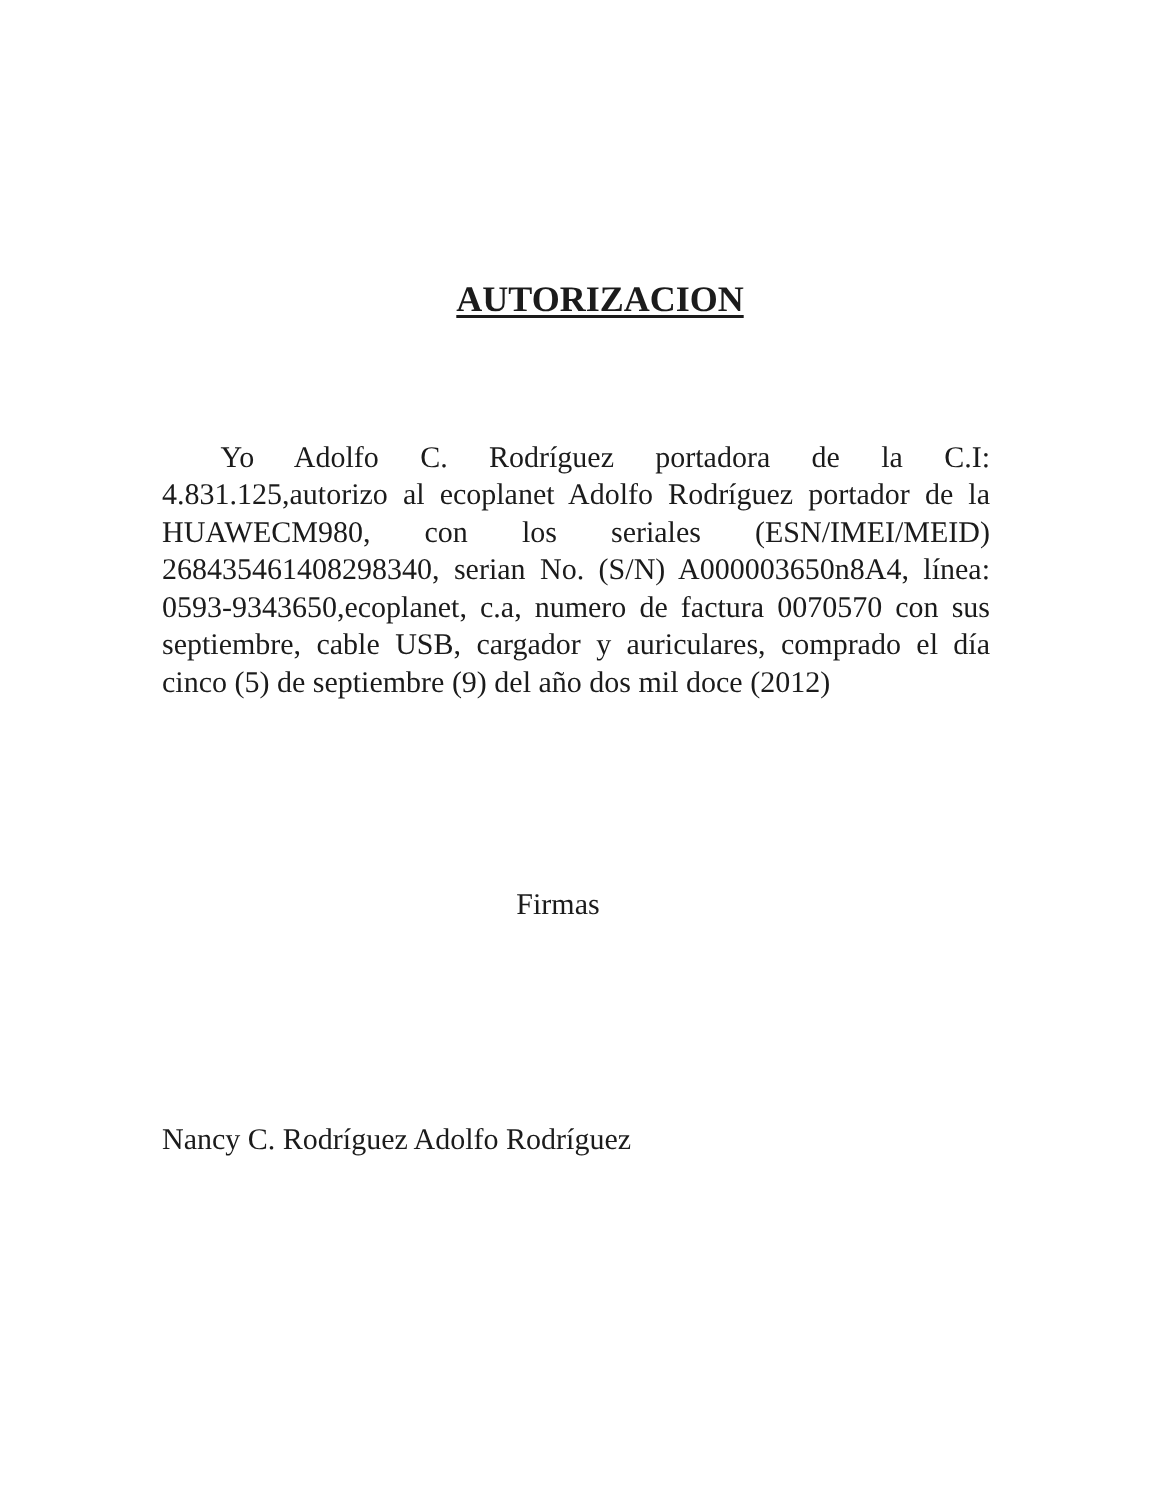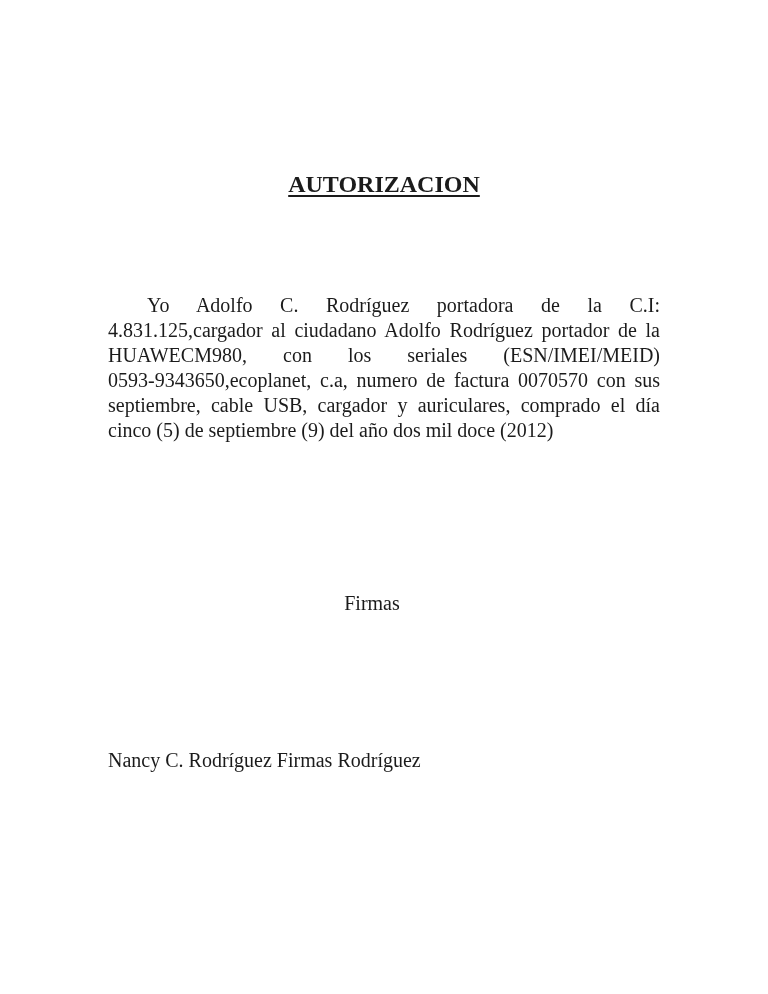--- a/index.html
+++ b/index.html
@@ -22,21 +22,21 @@
   }
   .doc-title {
     position: absolute;
     top: 170px;
     left: 108px;
     width: 552px;
     text-align: center;
     font-size: 24px;
     line-height: 28px;
     font-weight: bold;
-    margin: 0;
+    margin: 16px;
   }
   .doc-title .underlined {
     text-decoration: underline;
     text-decoration-thickness: 2px;
     text-underline-offset: 3px;
   }
   .paragraph {
     position: absolute;
     top: 293px;
     left: 108px;
@@ -80,26 +80,27 @@
 </style>
 </head>
 <body>
 
 <div class="page">
 
   <h1 class="doc-title"><span class="underlined">AUTORIZACION</span></h1>
 
   <div class="paragraph">
     <div class="pline indent">Yo Adolfo C. Rodríguez portadora de la C.I:</div>
-    <div class="pline">4.831.125,cargador al ciudadano Adolfo Rodríguez portador de la</div>
+    <div class="pline">4.831.125,autorizo al ecoplanet Adolfo Rodríguez portador de la</div>
     <div class="pline">HUAWECM980, con los seriales (ESN/IMEI/MEID)</div>
+    <div class="pline">268435461408298340, serian No. (S/N) A000003650n8A4, línea:</div>
     <div class="pline">0593-9343650,ecoplanet, c.a, numero de factura 0070570 con sus</div>
     <div class="pline">septiembre, cable USB, cargador y auriculares, comprado el día</div>
     <div class="pline last">cinco (5) de septiembre (9) del año dos mil doce (2012)</div>
   </div>
 
   <div class="firmas">Firmas</div>
 
   <div class="signatories">
-    <div>Nancy C. Rodríguez Firmas Rodríguez</div>
+    <div>Nancy C. Rodríguez Adolfo Rodríguez</div>
   </div>
 
 </div>
 
 </body></html>

